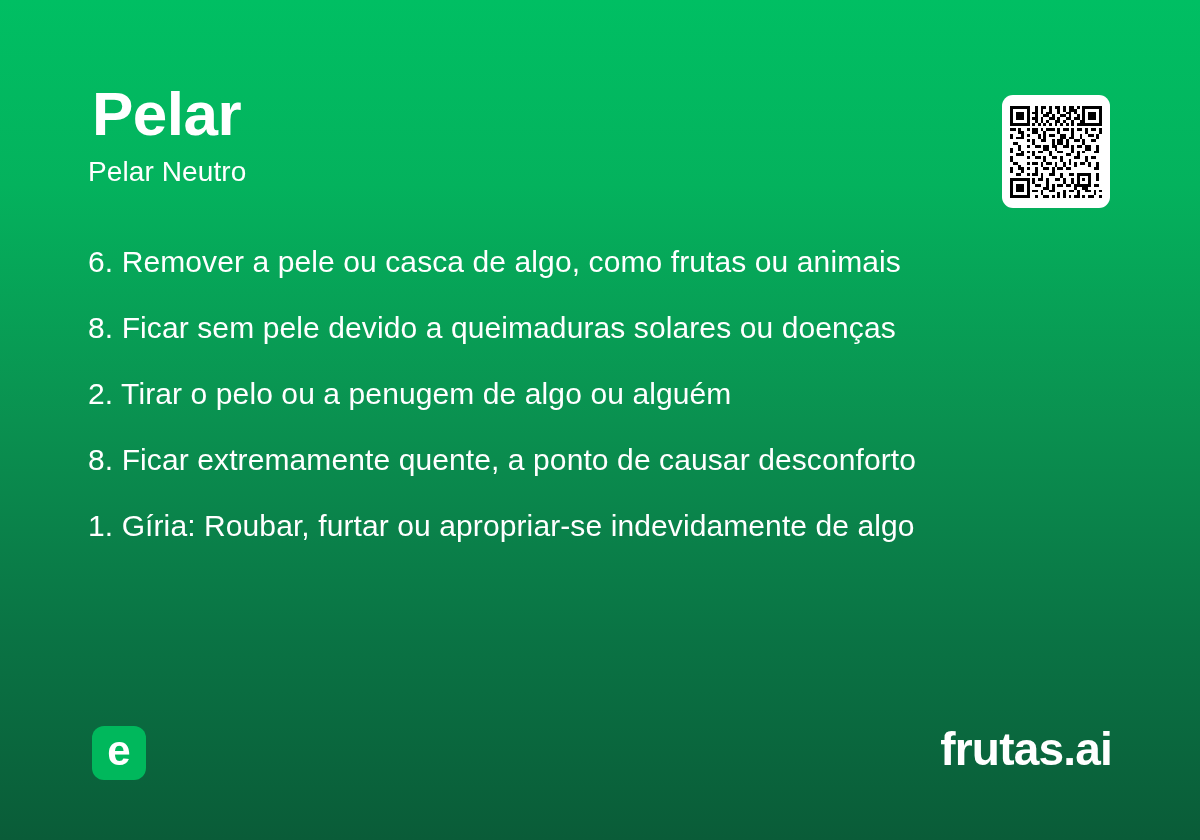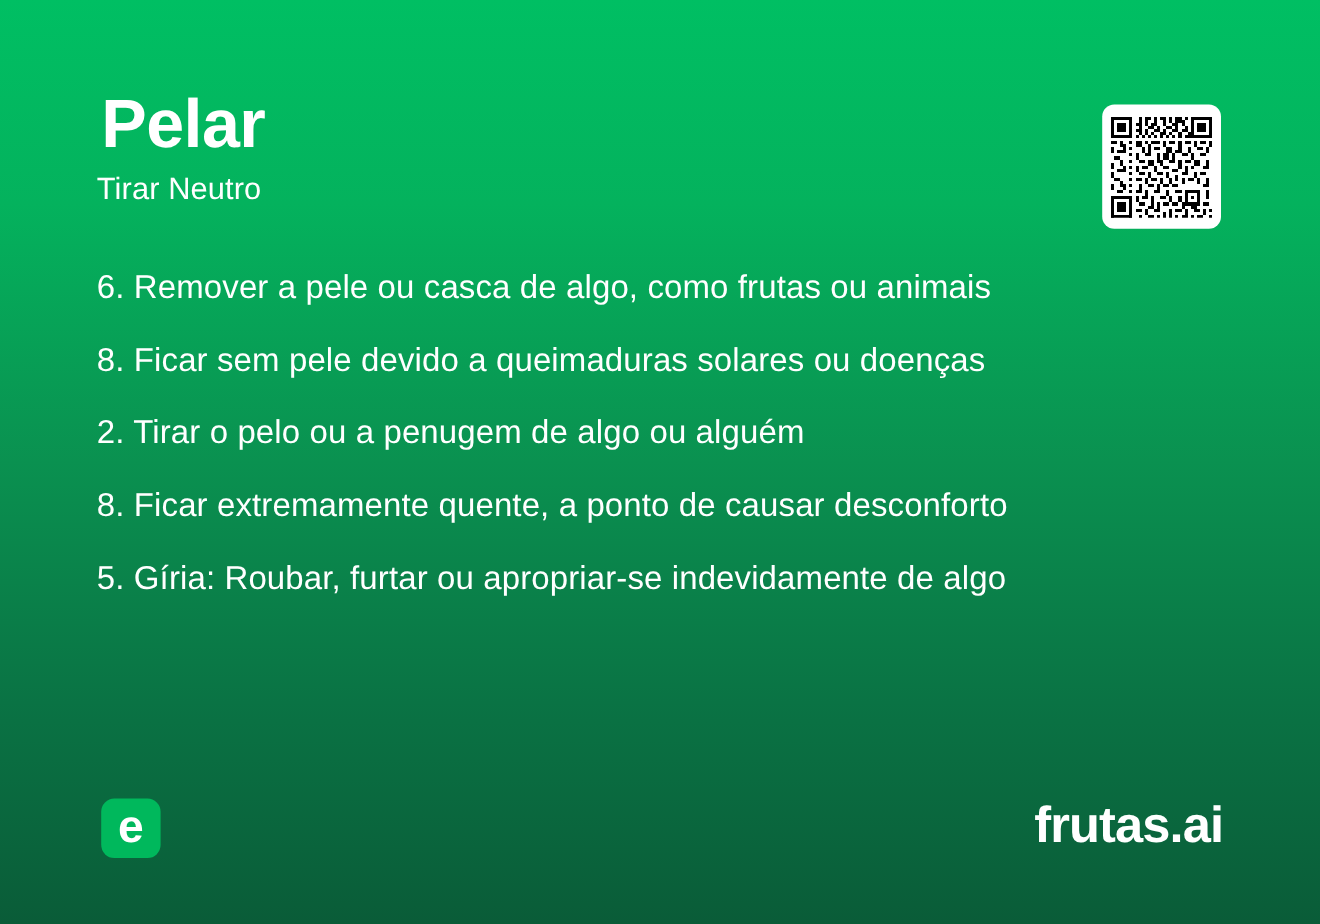--- a/index.html
+++ b/index.html
@@ -134,21 +134,21 @@
     line-height: 1.3;
   }
 </style>
 </head>
 <body>
 
 <div id="card">
 
   <div id="header">
     <h1 id="word-title">Pelar</h1>
-    <div id="word-subtitle">Tirar Neutro</div>
+    <div id="word-subtitle">Pelar Neutro</div>
   </div>
 
   <div id="qr-card">
     <svg id="qr-code-svg" viewBox="0 0 33 33" xmlns="http://www.w3.org/2000/svg">
       <rect x="0" y="0" width="33" height="33" fill="#ffffff"></rect>
       <g fill="#000000">
 
         <rect x="0" y="0" width="7" height="1"></rect>
           <rect x="0" y="6" width="7" height="1"></rect>
         <rect x="0" y="0" width="1" height="7"></rect>
@@ -347,21 +347,21 @@
           <rect x="32" y="32" width="1" height="1"></rect>
       </g>
     </svg>
   </div>
 
   <div id="definitions">
     <div class="definition-item">6. Remover a pele ou casca de algo, como frutas ou animais</div>
     <div class="definition-item">8. Ficar sem pele devido a queimaduras solares ou doenças</div>
     <div class="definition-item">2. Tirar o pelo ou a penugem de algo ou alguém</div>
     <div class="definition-item">8. Ficar extremamente quente, a ponto de causar desconforto</div>
-    <div class="definition-item">5. Gíria: Roubar, furtar ou apropriar-se indevidamente de algo</div>
+    <div class="definition-item">1. Gíria: Roubar, furtar ou apropriar-se indevidamente de algo</div>
   </div>
 
   <div id="footer">
     <div id="brand-logo">
       <span id="brand-logo-letter">e</span>
     </div>
     <div id="brand-wordmark">frutas.ai</div>
   </div>
 
 </div>

